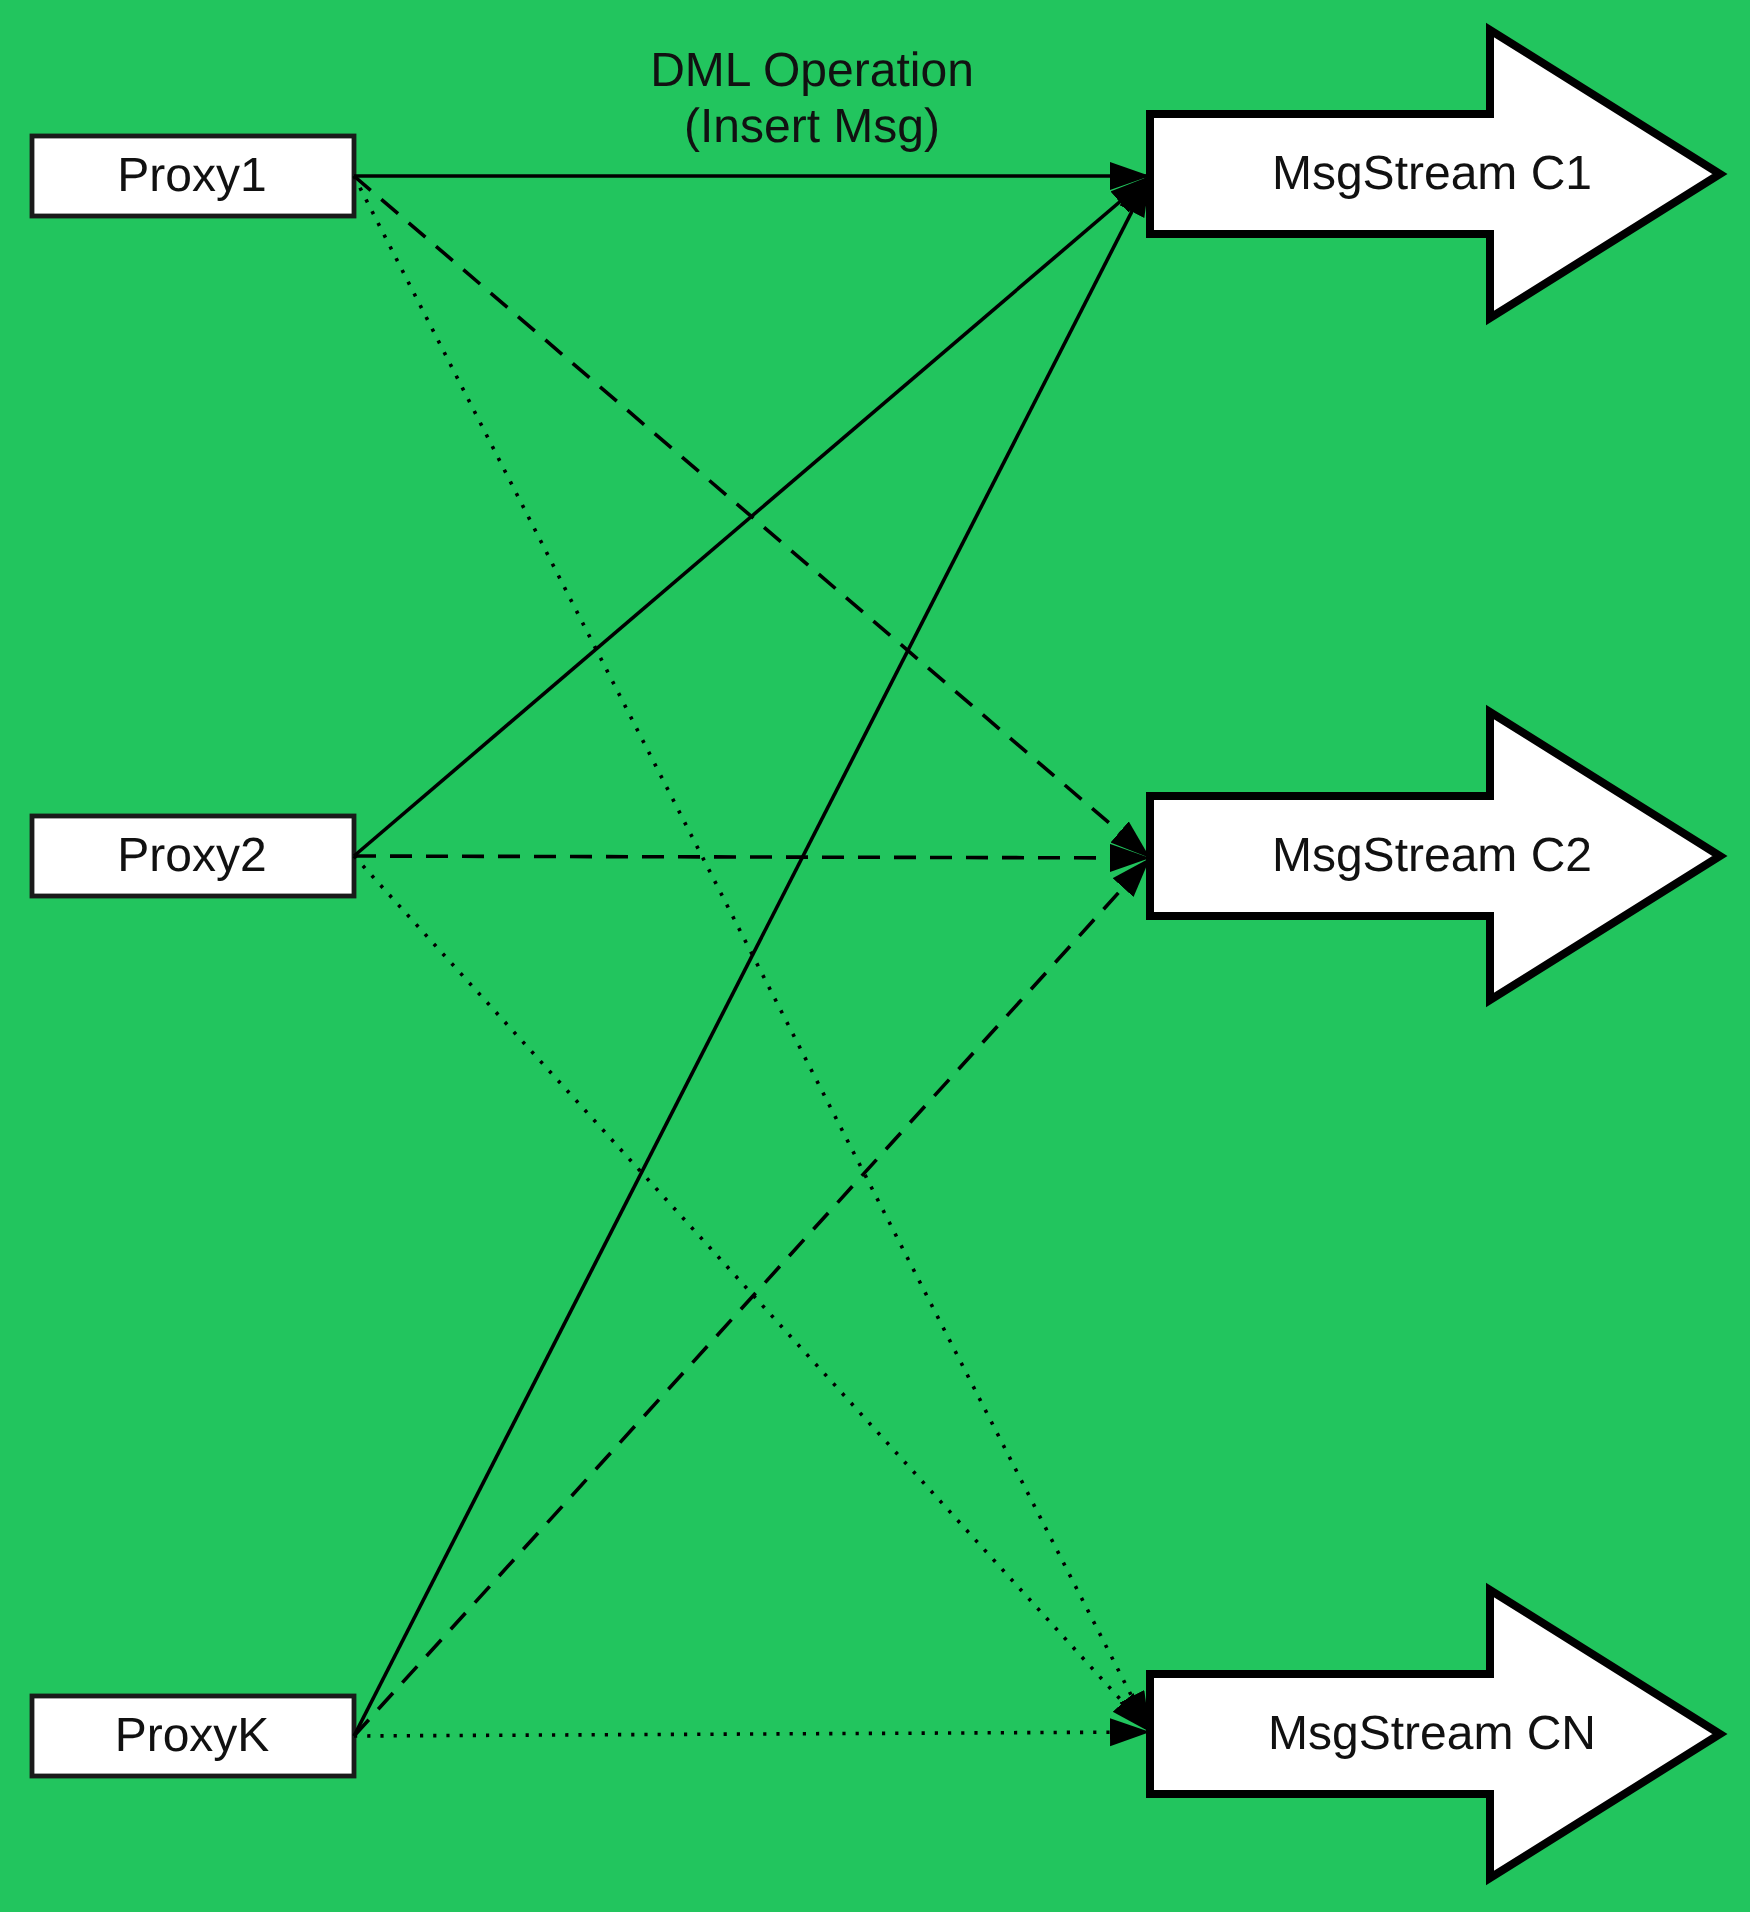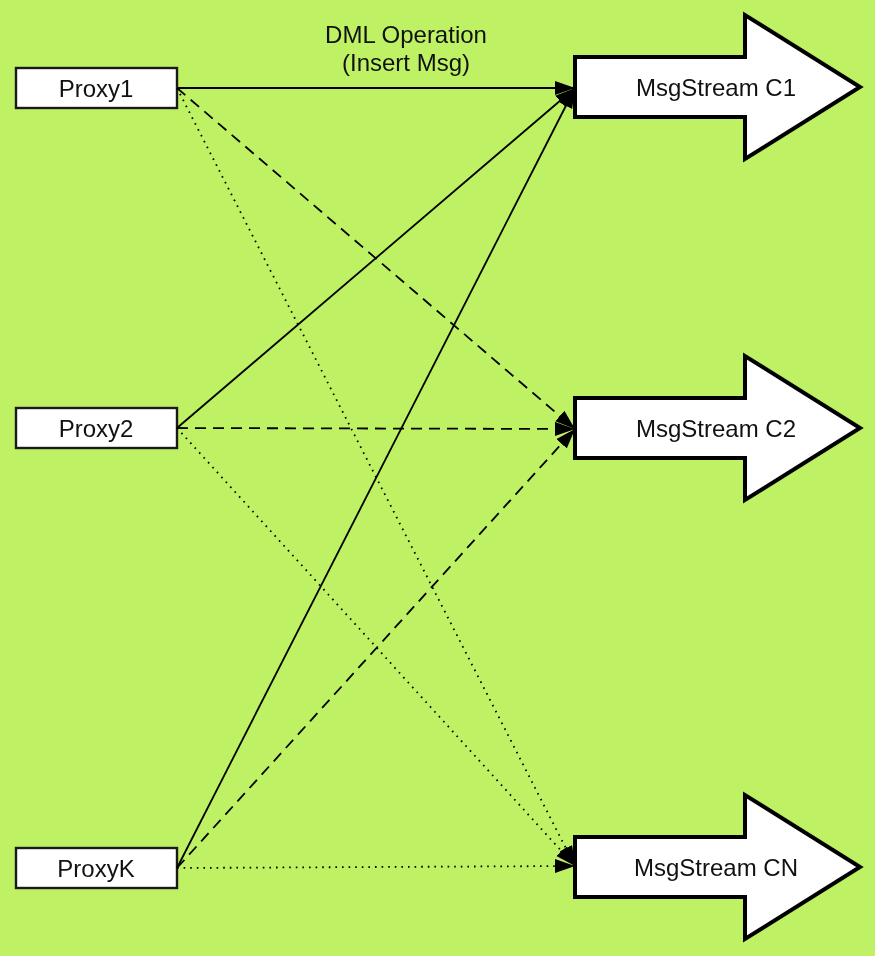--- a/index.html
+++ b/index.html
@@ -4,21 +4,21 @@
 <style>
   html, body {
     margin: 0;
     padding: 0;
     background: #ffffff;
   }
   .canvas {
     position: relative;
     width: 875px;
     height: 956px;
-    background: #bef264;
+    background: #22c55e;
     font-family: "Liberation Sans", sans-serif;
     overflow: hidden;
     text-decoration: underline;
   }
   svg {
     display: block;
   }
   svg text {
     font-family: "Liberation Sans", sans-serif;
     fill: #111111;

